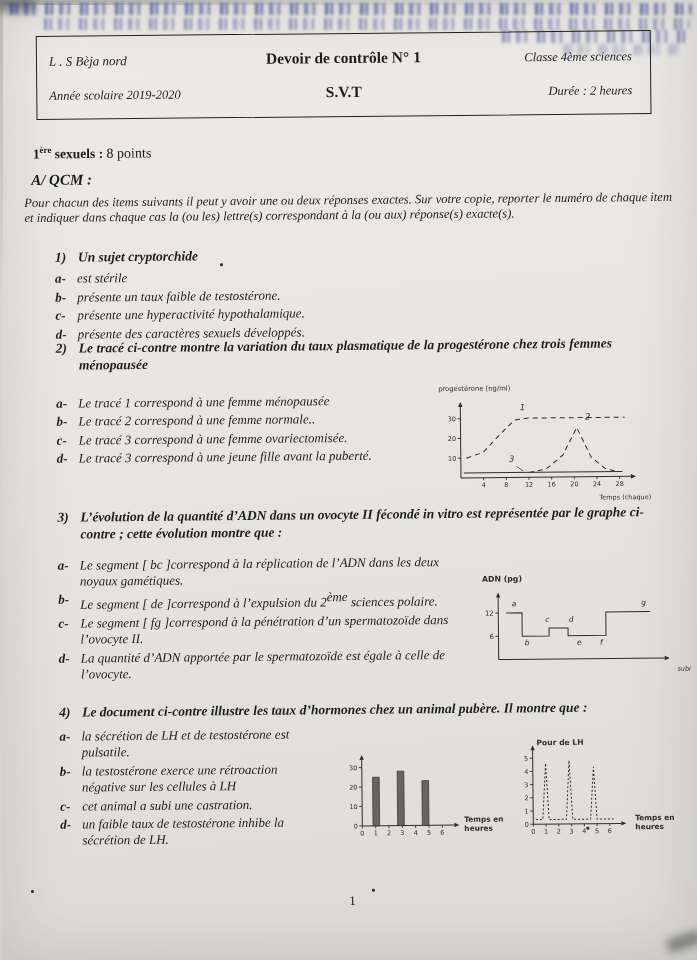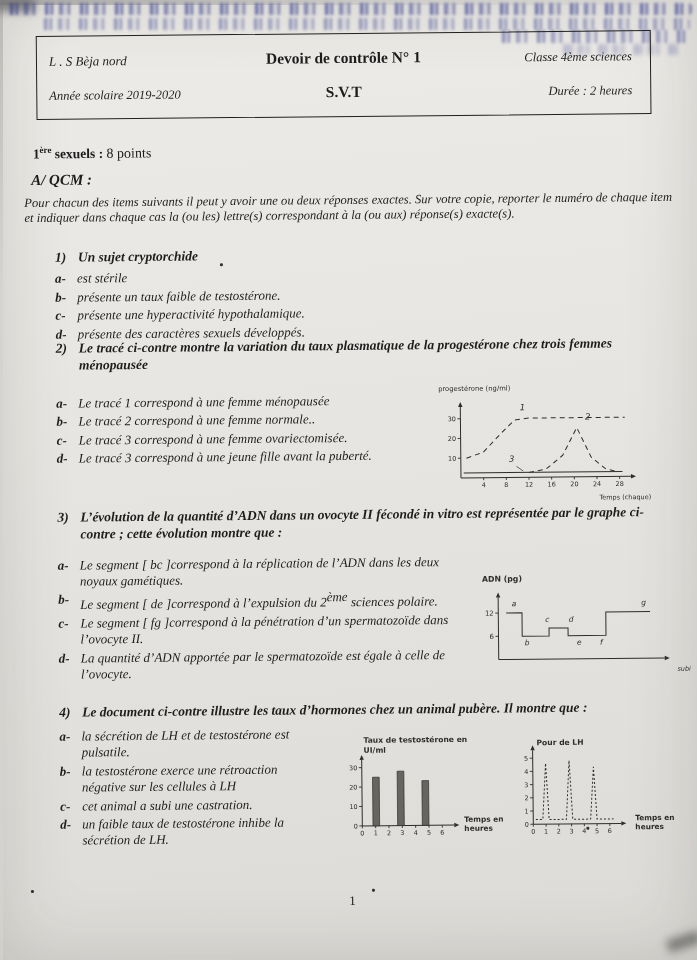--- a/index.html
+++ b/index.html
@@ -275,21 +275,20 @@
             <span class="otx">cet animal a subi une castration.</span>
           </div>
         <div class="opt">
             <span class="ltr">d-</span>
             <span class="otx">un faible taux de testostérone inhibe la sécrétion de LH.</span>
           </div>
       </div>
     </div>
 
     <figure class="fig figC">
-      <div class="fig-title"><span>Taux de testostérone en</span><br><span>UI/ml</span></div>
       <svg data-chart="testosterone" width="122" height="104">
           <line x1="22" y1="90" x2="114" y2="90" stroke="#2e2d2b" stroke-width="1"></line>
           <polygon points="114,87.8 114,92.2 119,90" fill="#2e2d2b"></polygon>
           <line x1="22" y1="90" x2="22" y2="24" stroke="#2e2d2b" stroke-width="1"></line>
           <polygon points="19.8,24 24.2,24 22,19" fill="#2e2d2b"></polygon>
           <line x1="19" y1="90" x2="22" y2="90" stroke="#2e2d2b" stroke-width="0.9"></line>
           <text x="17.5" y="92.47" text-anchor="end" font-size="6.5" fill="#2e2d2b">0</text>
           <line x1="19" y1="70.58823529411765" x2="22" y2="70.58823529411765" stroke="#2e2d2b" stroke-width="0.9"></line>
           <text x="17.5" y="73.05823529411765" text-anchor="end" font-size="6.5" fill="#2e2d2b">10</text>
           <line x1="19" y1="51.17647058823529" x2="22" y2="51.17647058823529" stroke="#2e2d2b" stroke-width="0.9"></line>

